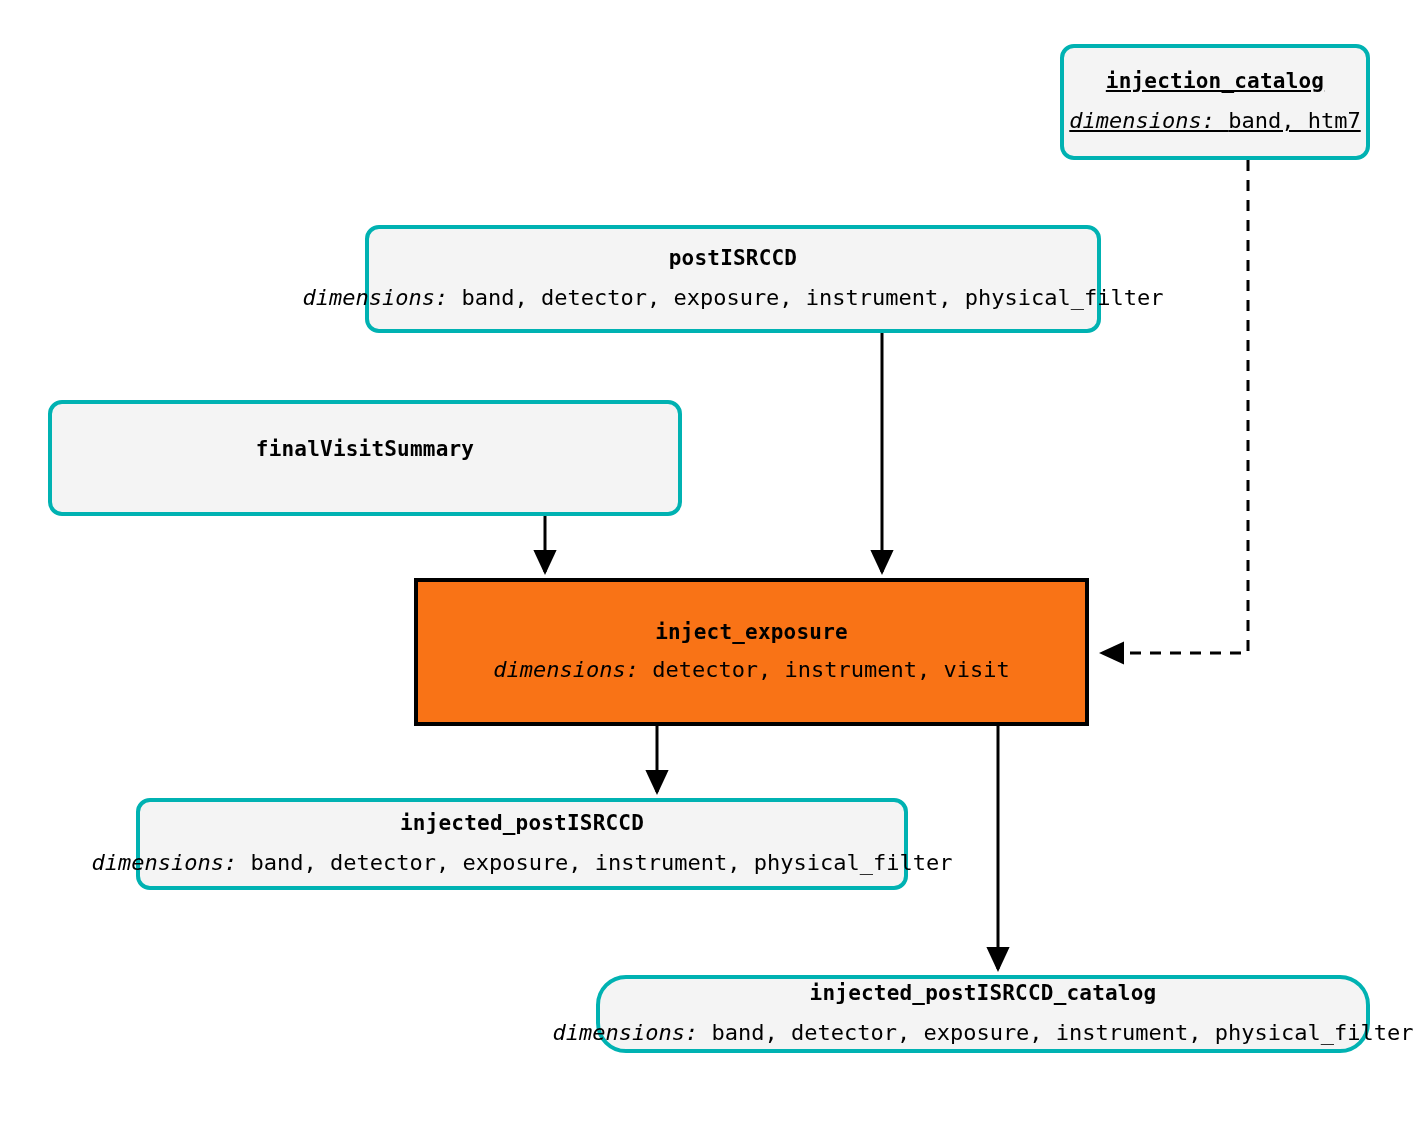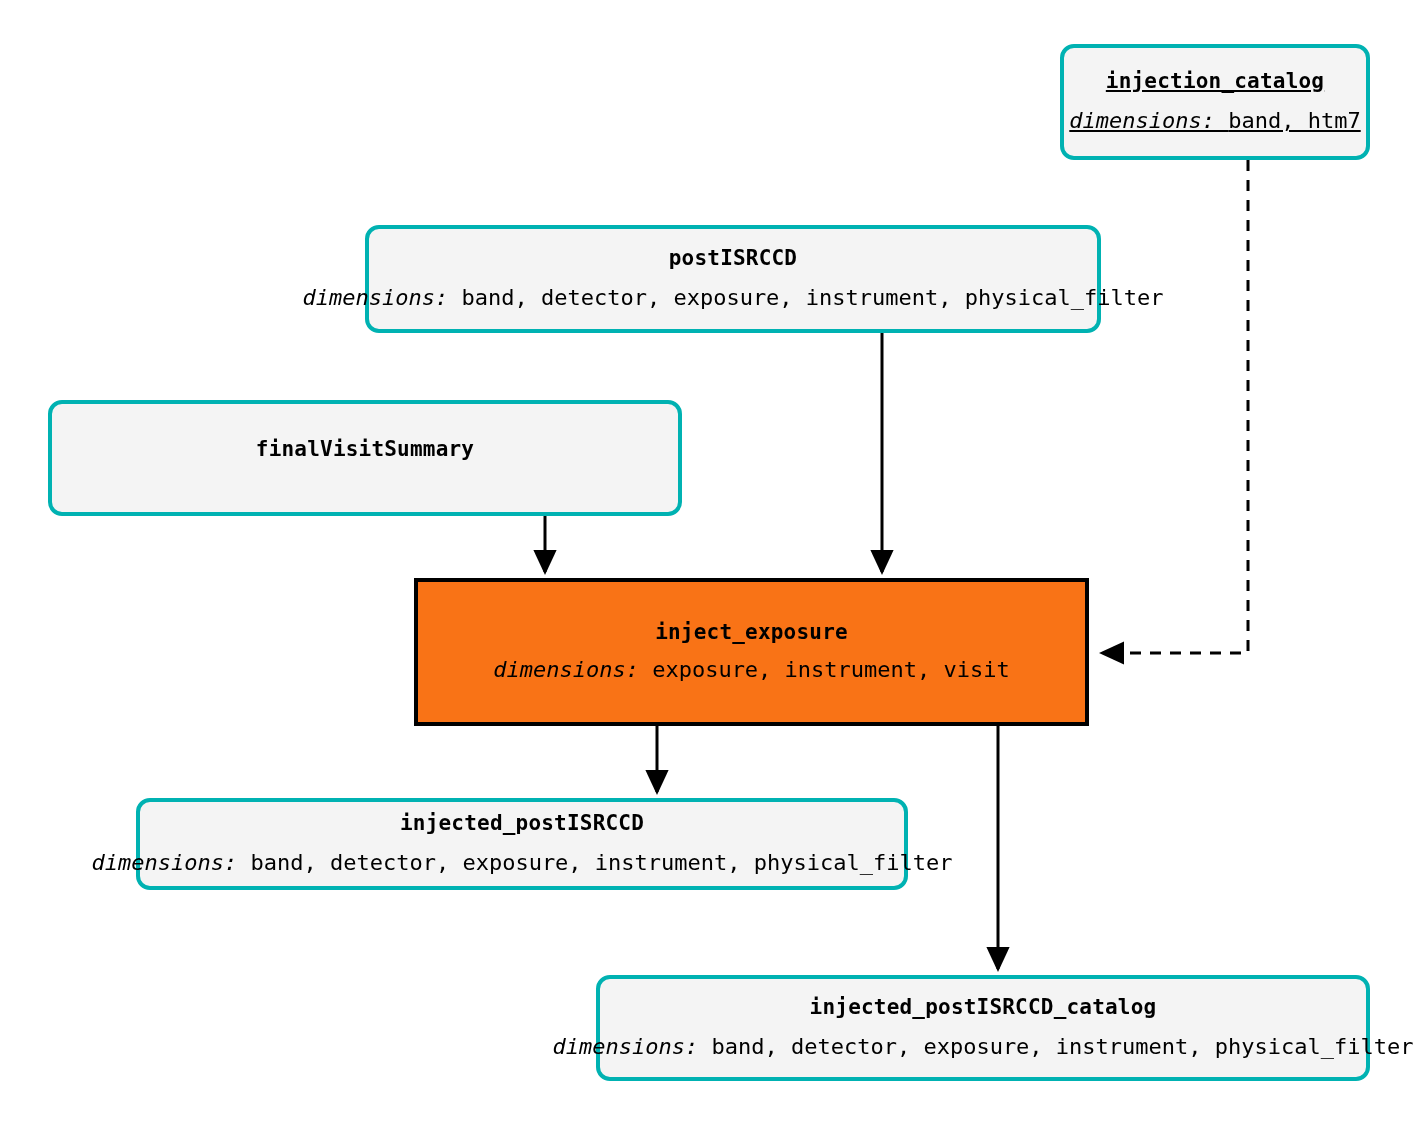--- a/index.html
+++ b/index.html
@@ -108,33 +108,33 @@
   </div>
 
   <div class="node dataset" style="left:48px; top:400px; width:634px; height:116px;">
     <div class="node-title">finalVisitSummary</div>
   </div>
 
   <div class="node task" style="left:414px; top:578px; width:675px; height:148px;">
     <div class="node-title">inject_exposure</div>
     <div class="node-dims">
       <span class="dims-label">dimensions: </span>
-      <span>exposure, instrument, visit</span>
+      <span>detector, instrument, visit</span>
     </div>
   </div>
 
   <div class="node dataset" style="left:136px; top:798px; width:772px; height:92px;">
     <div class="node-title">injected_postISRCCD</div>
     <div class="node-dims">
       <span class="dims-label">dimensions: </span>
       <span>band, detector, exposure, instrument, physical_filter</span>
     </div>
   </div>
 
-  <div class="node dataset" style="left:596px; top:975px; width:774px; height:106px;">
+  <div class="node dataset" style="left:596px; top:975px; width:774px; height:78px;border-radius:30px;">
     <div class="node-title">injected_postISRCCD_catalog</div>
     <div class="node-dims">
       <span class="dims-label">dimensions: </span>
       <span>band, detector, exposure, instrument, physical_filter</span>
     </div>
   </div>
 
 </div>
 
 </body></html>

